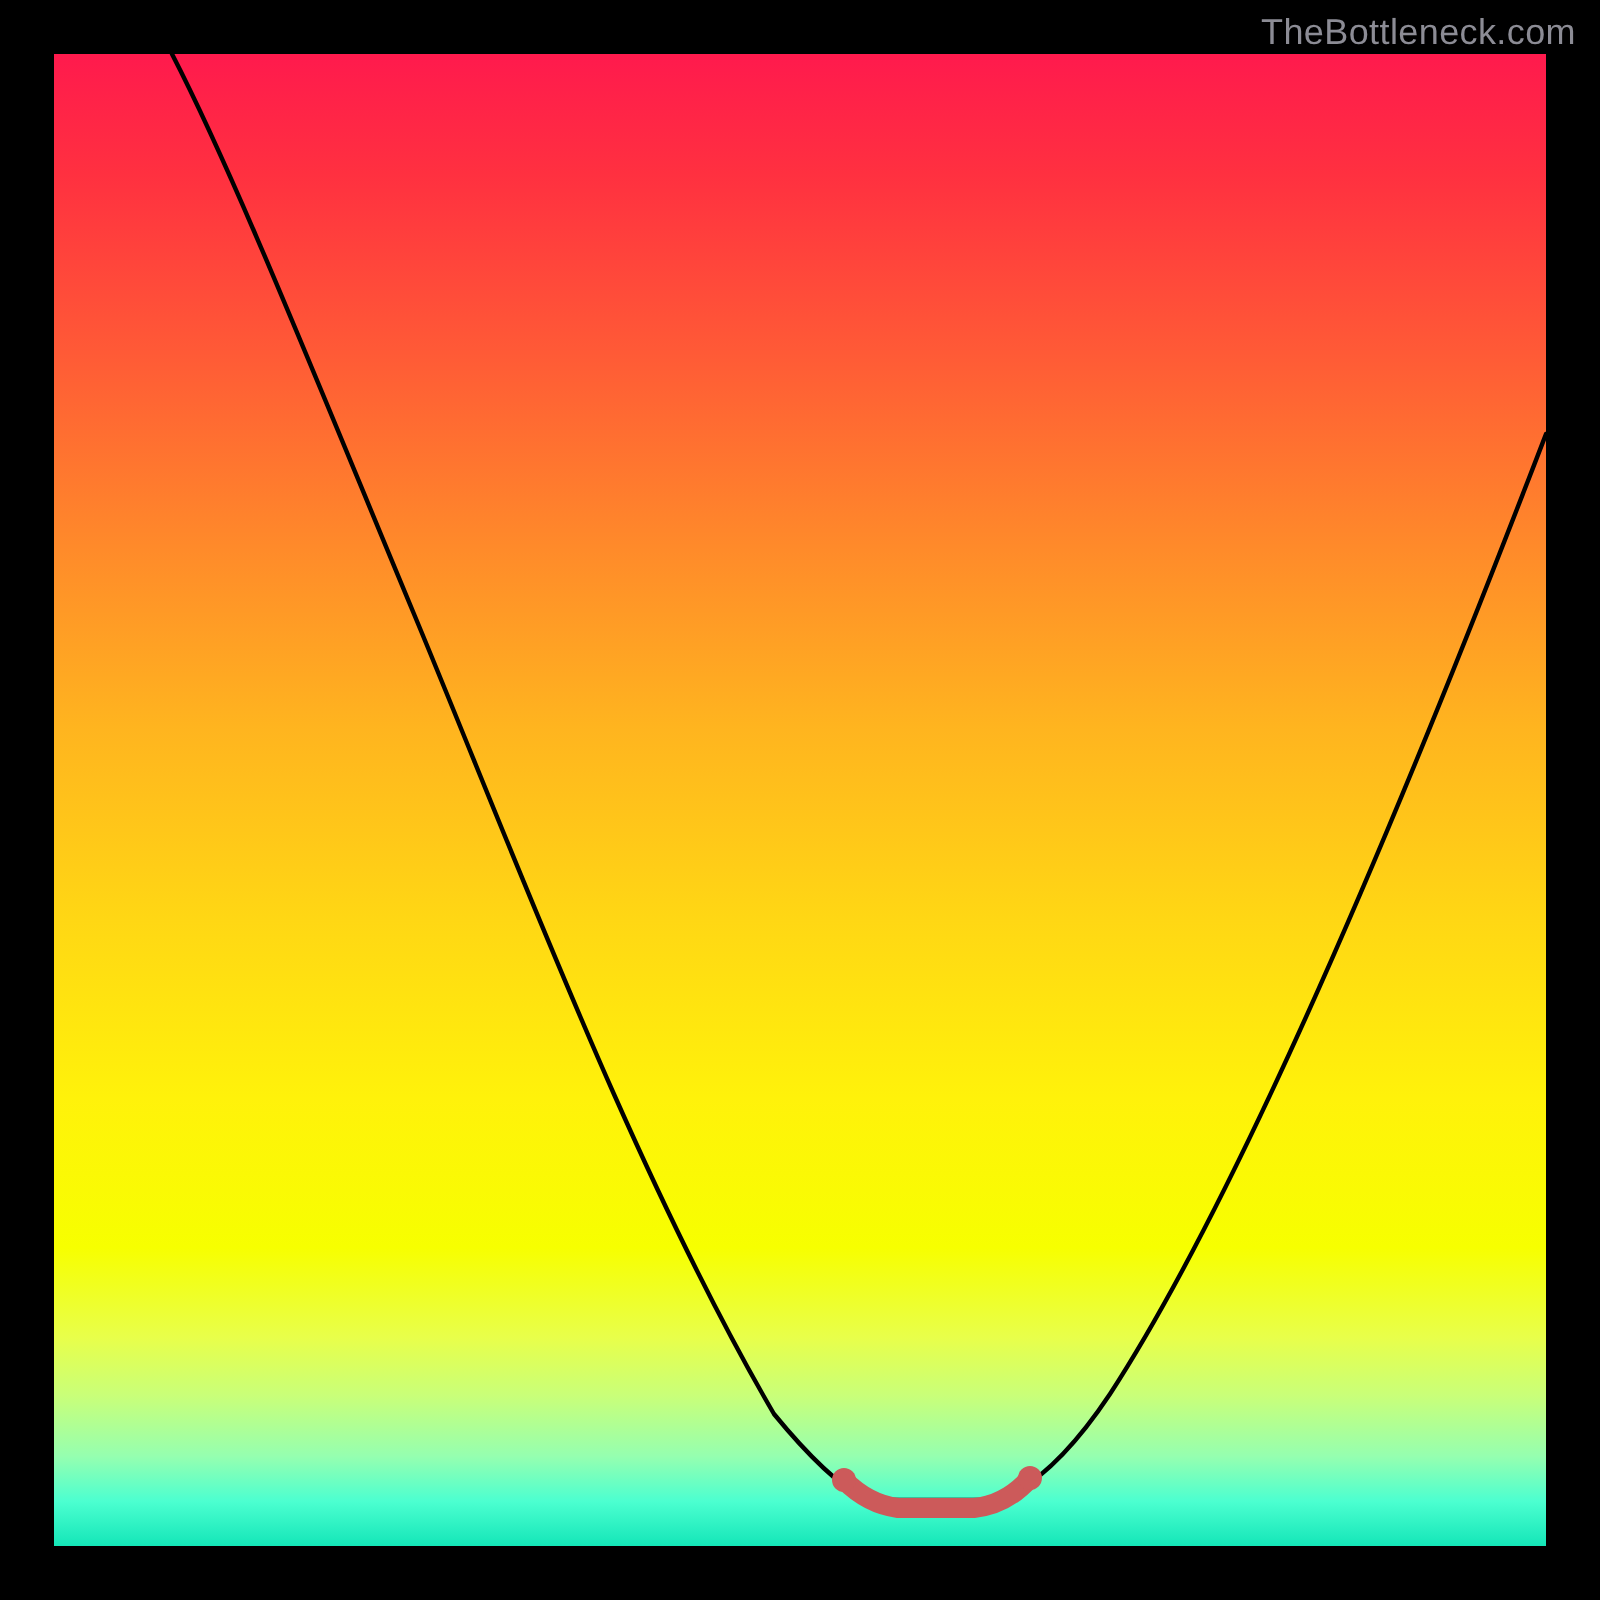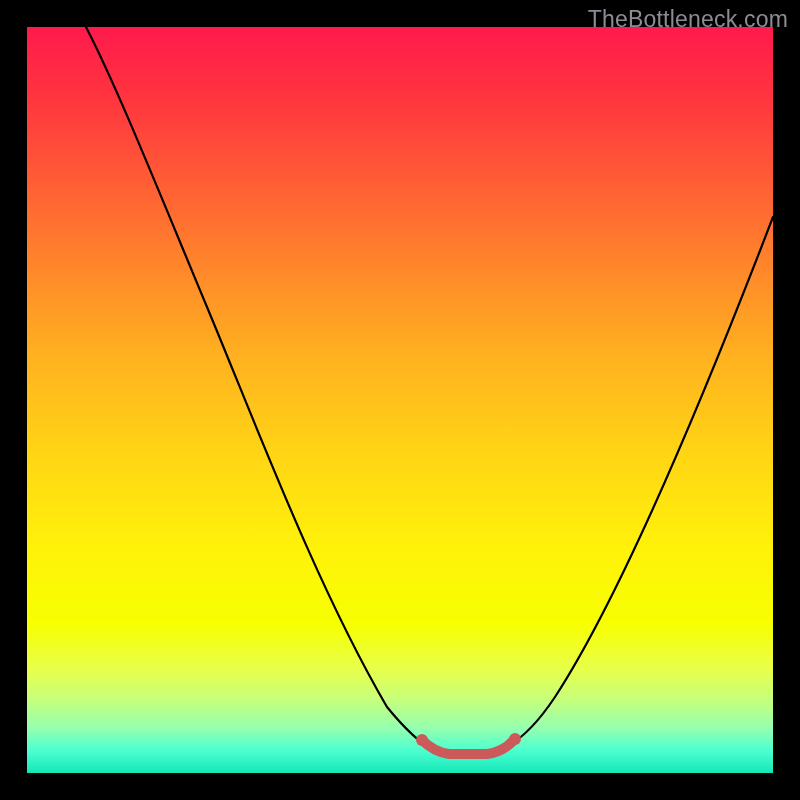--- a/index.html
+++ b/index.html
@@ -38,21 +38,21 @@
       #95ffb0 94%,
       #4cffd0 97%,
       #14e6b8 100%
     );
   }
   .watermark {
     position: absolute;
     top: 6px;
     right: 12px;
     font-family: Arial, Helvetica, sans-serif;
-    font-size: 23px;
+    font-size: 18px;
     font-weight: 400;
     color: #8c8c95;
     letter-spacing: 0.2px;
   }
   svg.curve {
     position: absolute;
     left: 27px;
     top: 27px;
     width: 746px;
     height: 746px;

